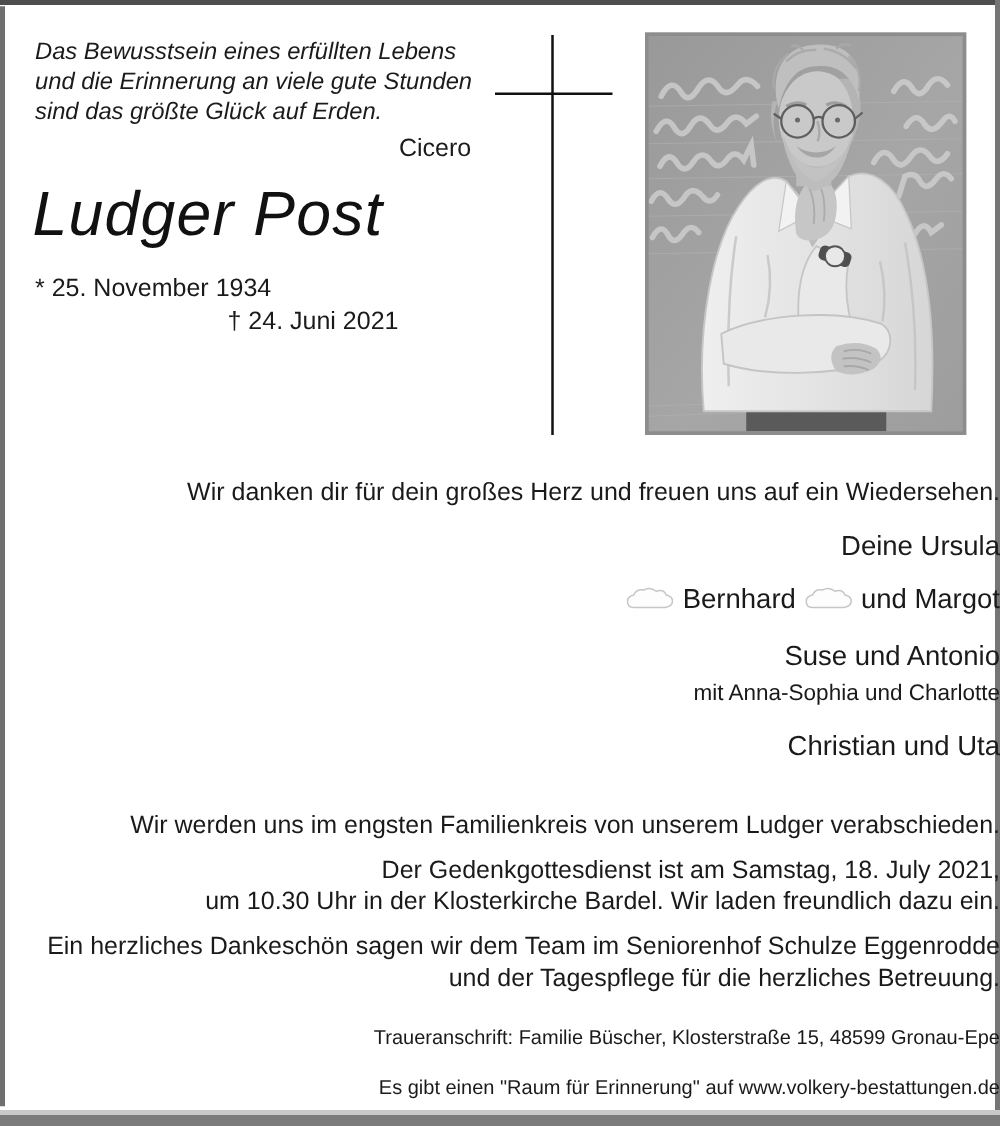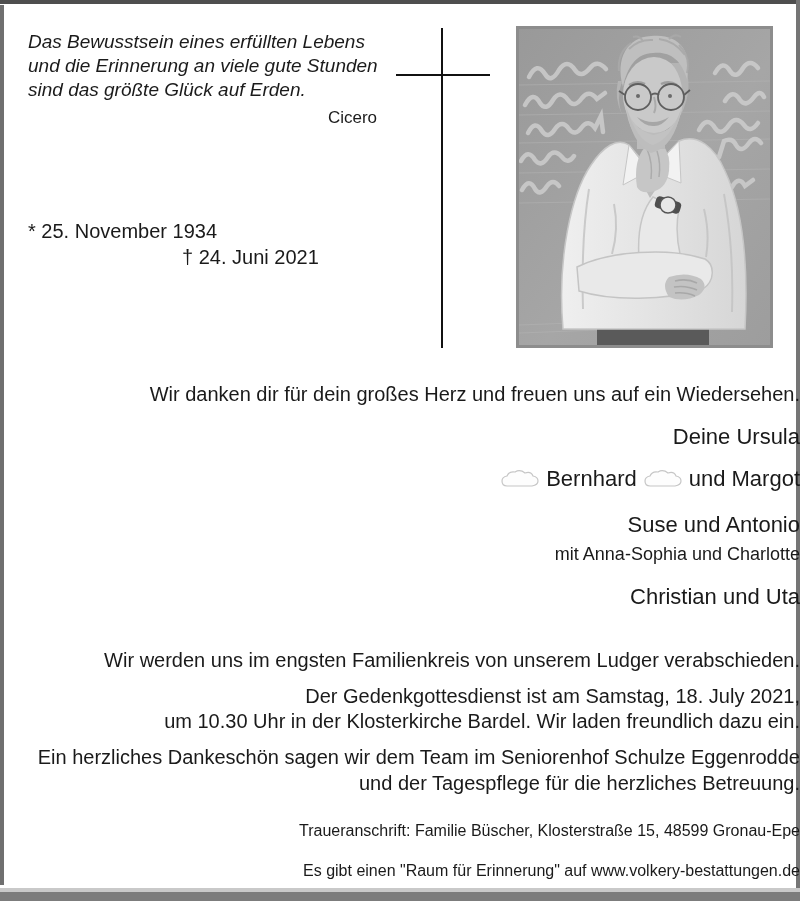--- a/index.html
+++ b/index.html
@@ -22,21 +22,21 @@
   .bar-bottom-light{left:0;top:888px;width:800px;height:4px;background:#c9c9c9;}
   .bar-bottom{left:0;top:892px;width:800px;height:9px;background:#7c7c7c;}
 
   .quote{
     left:28px;top:30px;width:352px;
     font-style:italic;font-size:19px;line-height:24px;
     color:#1b1b1b;
   }
   .quote-attr{
     left:28px;top:108px;width:349px;
-    text-align:right;font-size:17px;color:#1b1b1b;
+    text-align:right;font-size:20px;color:#1b1b1b;
   }
   .deceased-name{
     left:26px;top:142px;
     font-style:italic;font-size:50px;letter-spacing:1px;
     color:#111111;white-space:nowrap;
   }
   .birth-date{left:28px;top:220px;font-size:20px;}
   .death-date{left:182px;top:246px;font-size:20px;}
 
   .cross-v{left:441px;top:28px;width:2px;height:320px;background:#111111;}
@@ -76,20 +76,21 @@
   <div class="bar bar-bottom-light"></div>
   <div class="bar bar-bottom"></div>
 
   <div class="abs quote">
     <div>Das Bewusstsein eines erfüllten Lebens</div>
     <div>und die Erinnerung an viele gute Stunden</div>
     <div>sind das größte Glück auf Erden.</div>
   </div>
   <div class="abs quote-attr">Cicero</div>
 
+  <div class="abs deceased-name">Ludger Post</div>
   <div class="abs birth-date">* 25. November 1934</div>
   <div class="abs death-date">† 24. Juni 2021</div>
 
   <div class="abs cross-v"></div>
   <div class="abs cross-h"></div>
 
   <div class="abs photo-frame">
     <svg width="251" height="316" viewBox="0 0 251 316">
       <defs>
         <linearGradient id="board" x1="0" y1="0" x2="1" y2="1">

